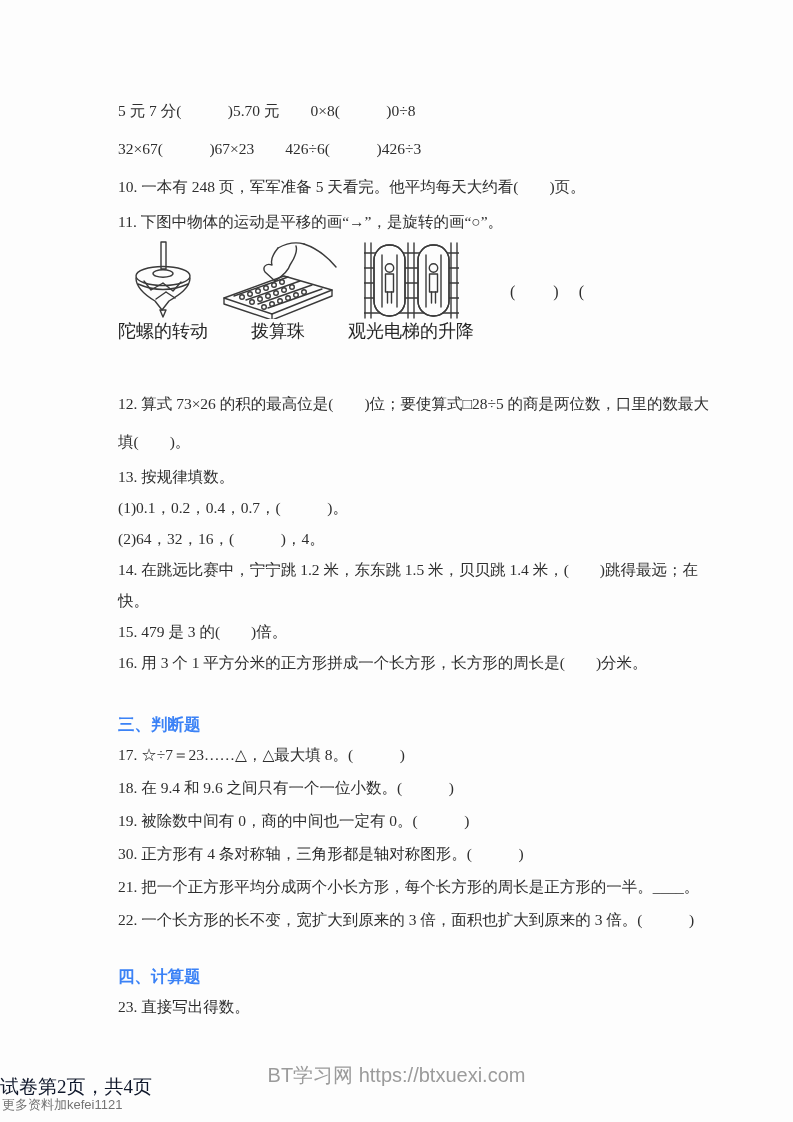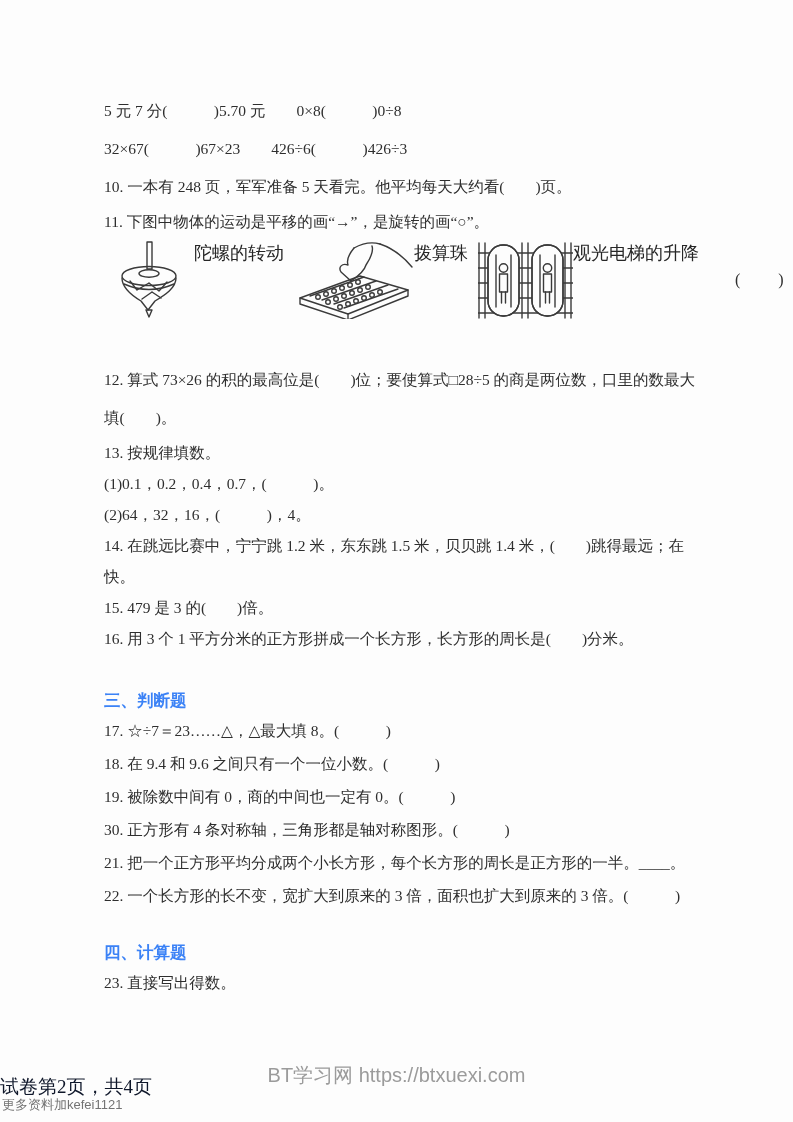--- a/index.html
+++ b/index.html
@@ -5,32 +5,32 @@
   html, body { margin: 0; padding: 0; overflow: hidden; }
   body {
     width: 793px; height: 1122px;
     background: #fdfdfd;
     position: relative;
     font-family: "Liberation Serif", "DejaVu Serif", serif;
     color: #2e2e2e;
   }
   .doc {
     position: absolute;
-    left: 104px; top: 92px;
+    left: 118px; top: 92px;
     width: 562px;
     font-size: 15.5px;
   }
   .line { line-height: 31px; white-space: nowrap; }
   .lh38 { line-height: 38px; }
   .figures {
     margin-top: 4px;
     display: flex;
     align-items: flex-start;
   }
-  .fig-col { display: flex; align-items: flex-start; margin-right: 10px; }
+  .fig-col { display: flex; flex-direction: column; align-items: center; margin-right: 10px; }
   .fig-art { height: 78px; display: flex; align-items: flex-end; }
   .fig-label { font-size: 18px; line-height: 24px; white-space: nowrap; color: #262626; }
   .fig-marks {
     align-self: center;
     margin-left: 26px;
     font-size: 16px;
     white-space: nowrap;
     letter-spacing: 2px;
   }
   .q12 { margin-top: 42px; }

